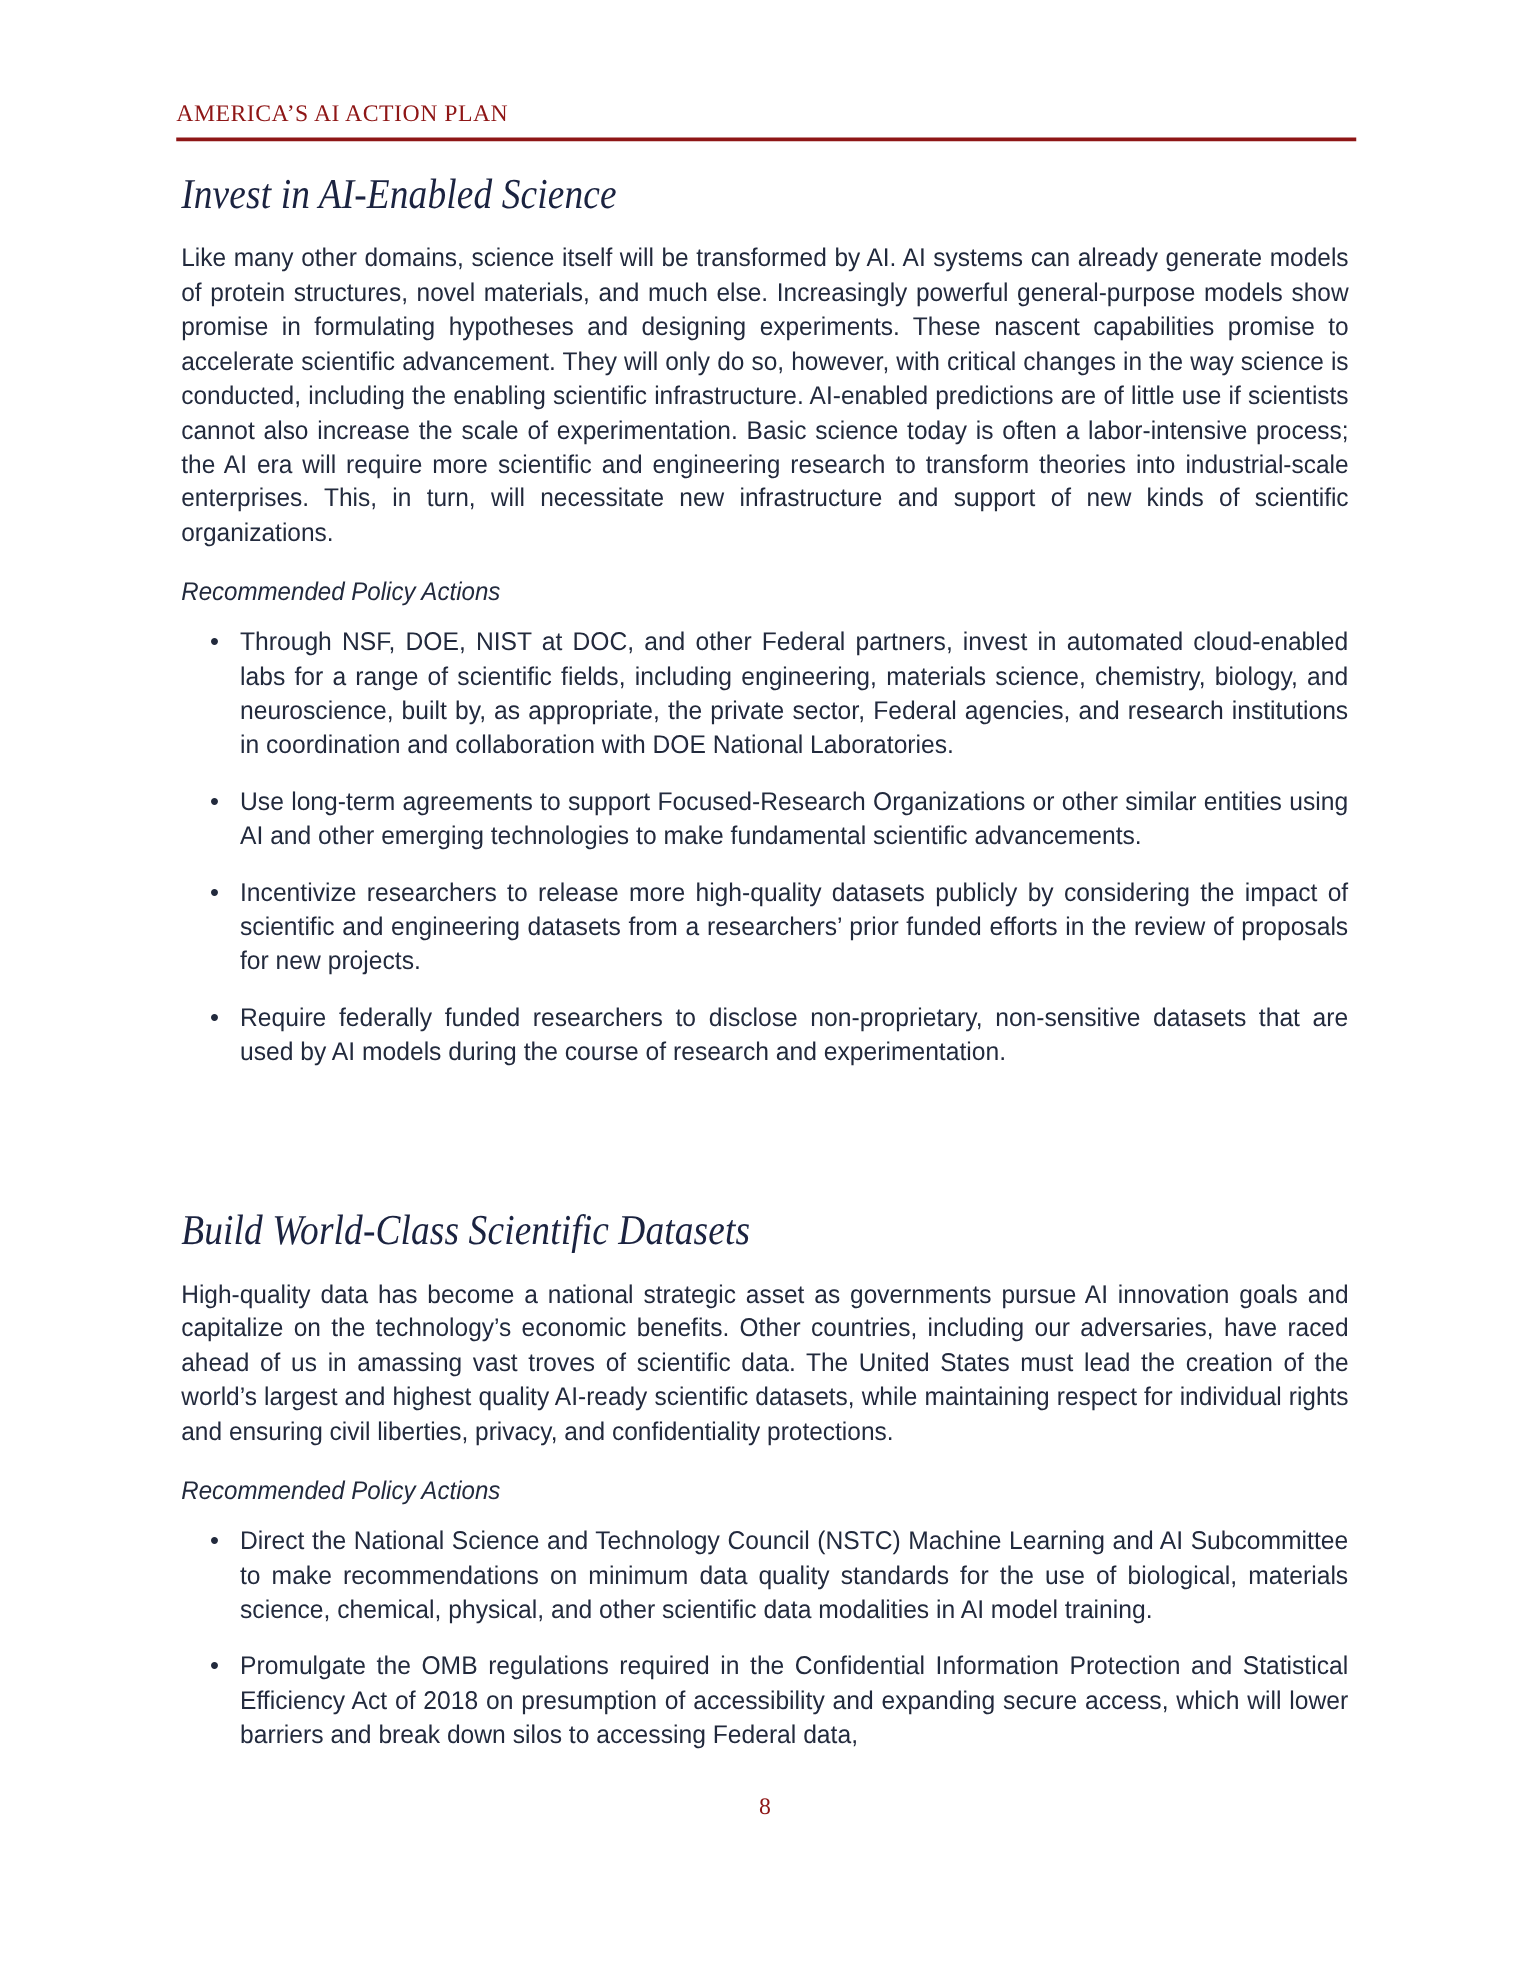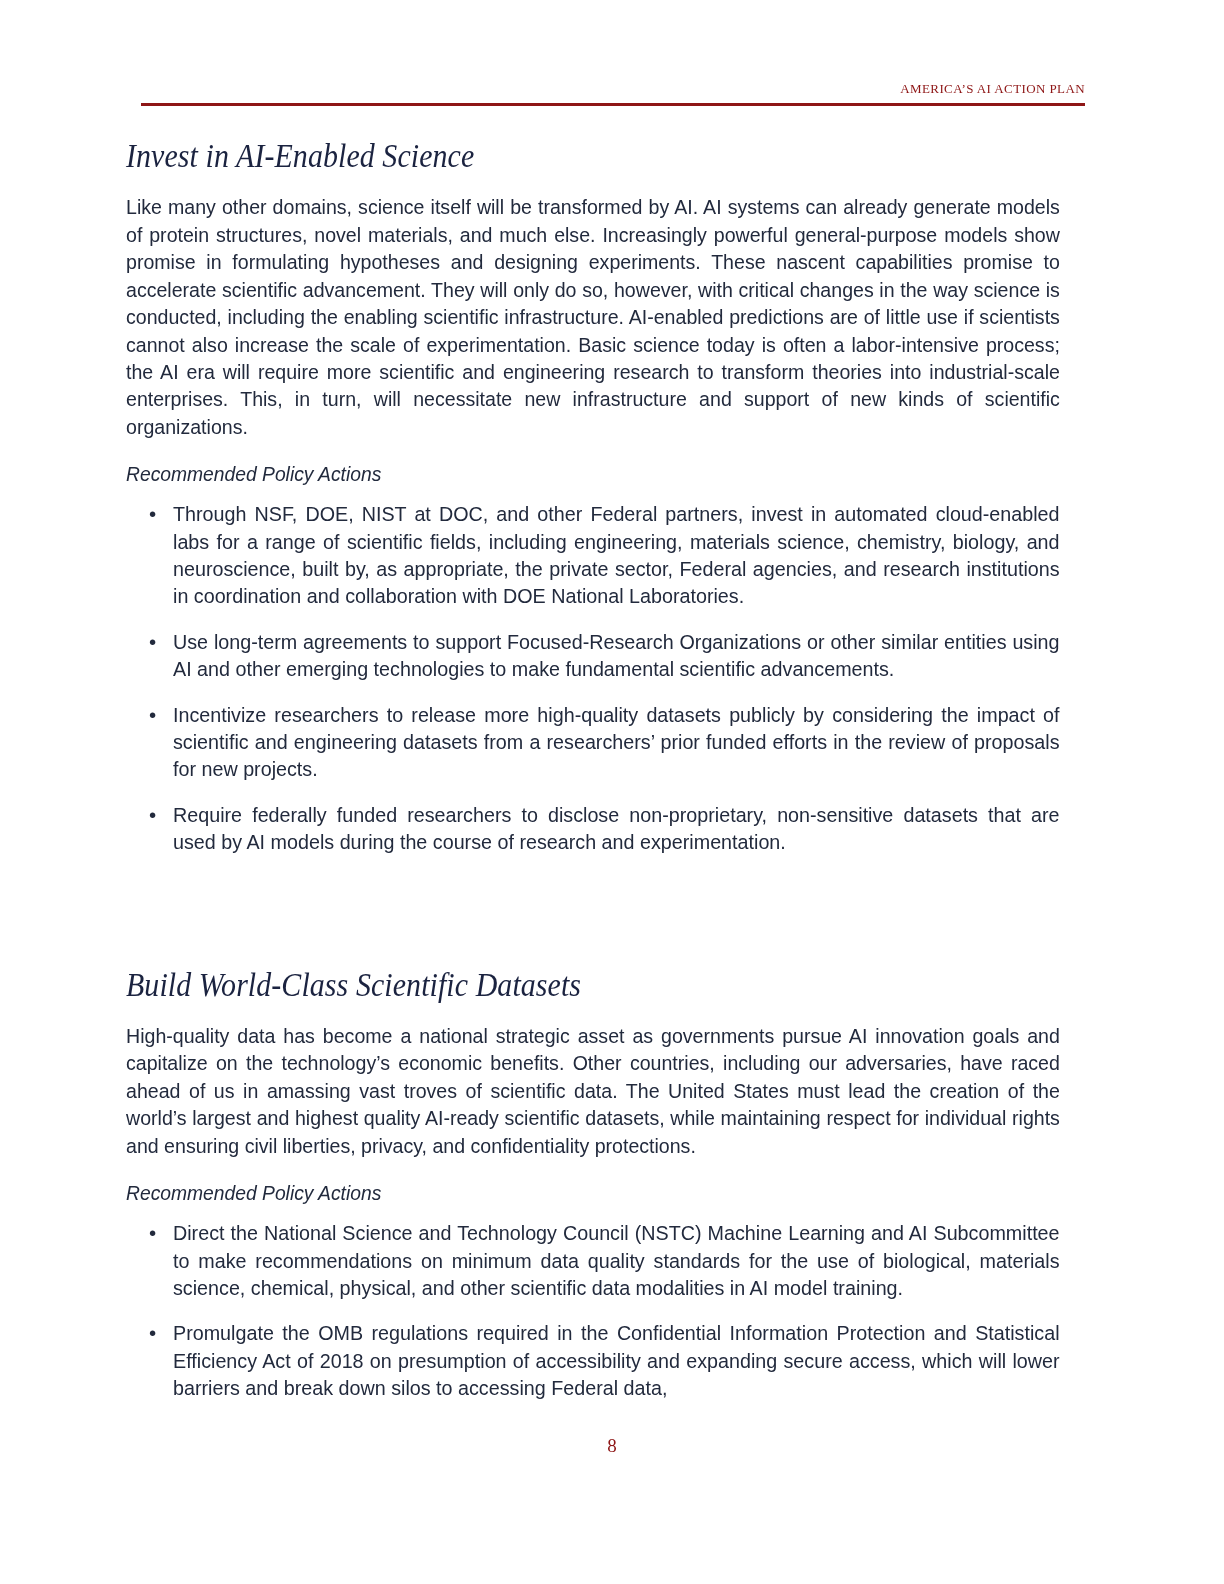--- a/index.html
+++ b/index.html
@@ -19,38 +19,38 @@
 
   
   .header-zone {
     position: absolute;
     left: 141px;
     top: 82px;
     width: 944px;
   }
   .header-title {
     font-family: "Liberation Serif", "DejaVu Serif", serif;
-    font-size: 13px;
+    font-size: 19px;
     letter-spacing: 0.4px;
     color: #8e1616;
-    text-align: right;
+    text-align: left;
     line-height: 1.1;
     white-space: nowrap;
   }
   .header-rule {
     margin-top: 7px;
     height: 3px;
     background: #8e1616;
     width: 100%;
   }
 
   
   .content {
     position: absolute;
-    left: 126px;
+    left: 145px;
     top: 135px;
     width: 934px;
   }
 
   h2.section-heading {
     font-family: "Liberation Serif", "DejaVu Serif", serif;
     font-style: italic;
     font-weight: normal;
     font-size: 34px;
     color: #1b2340;

